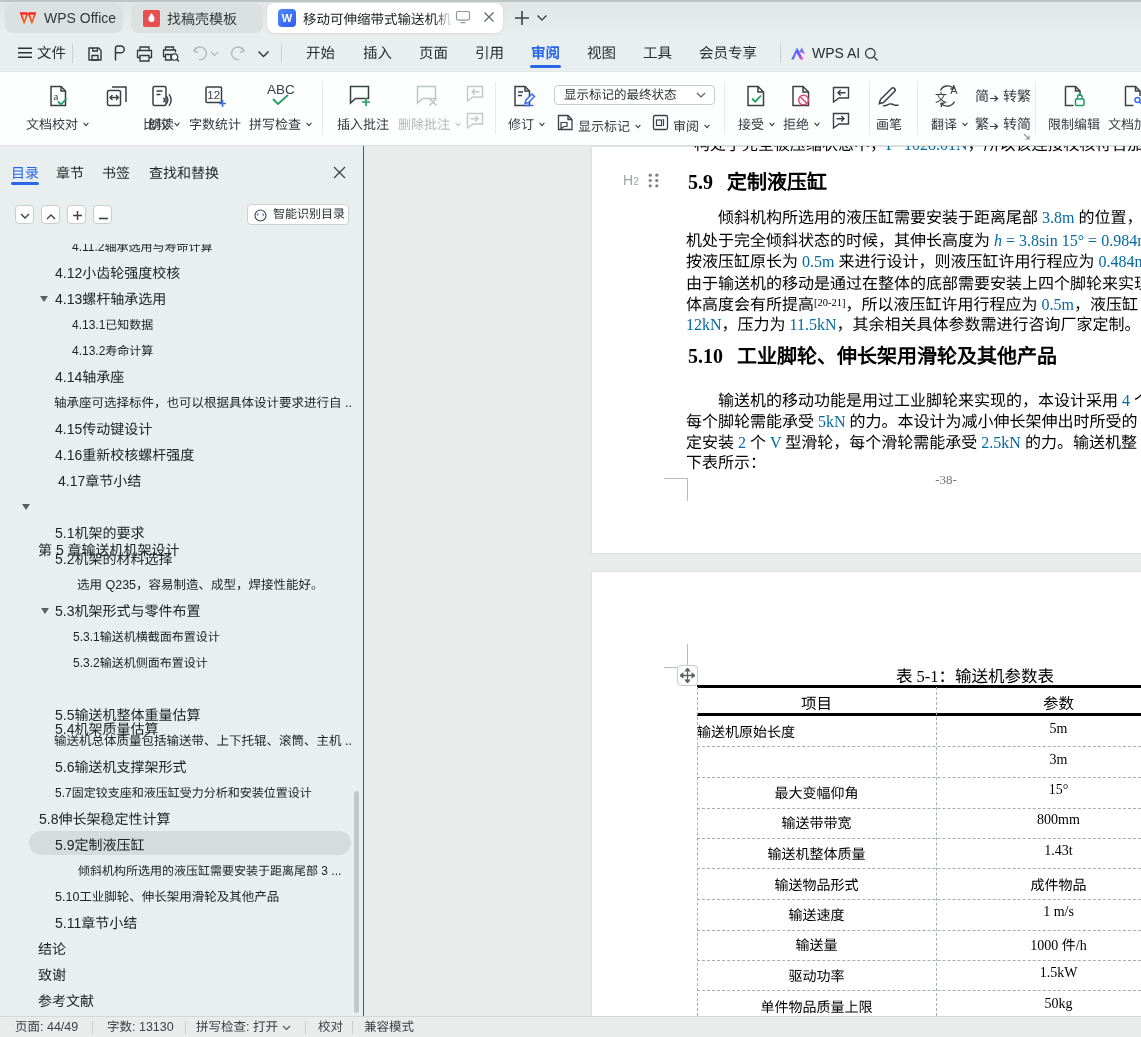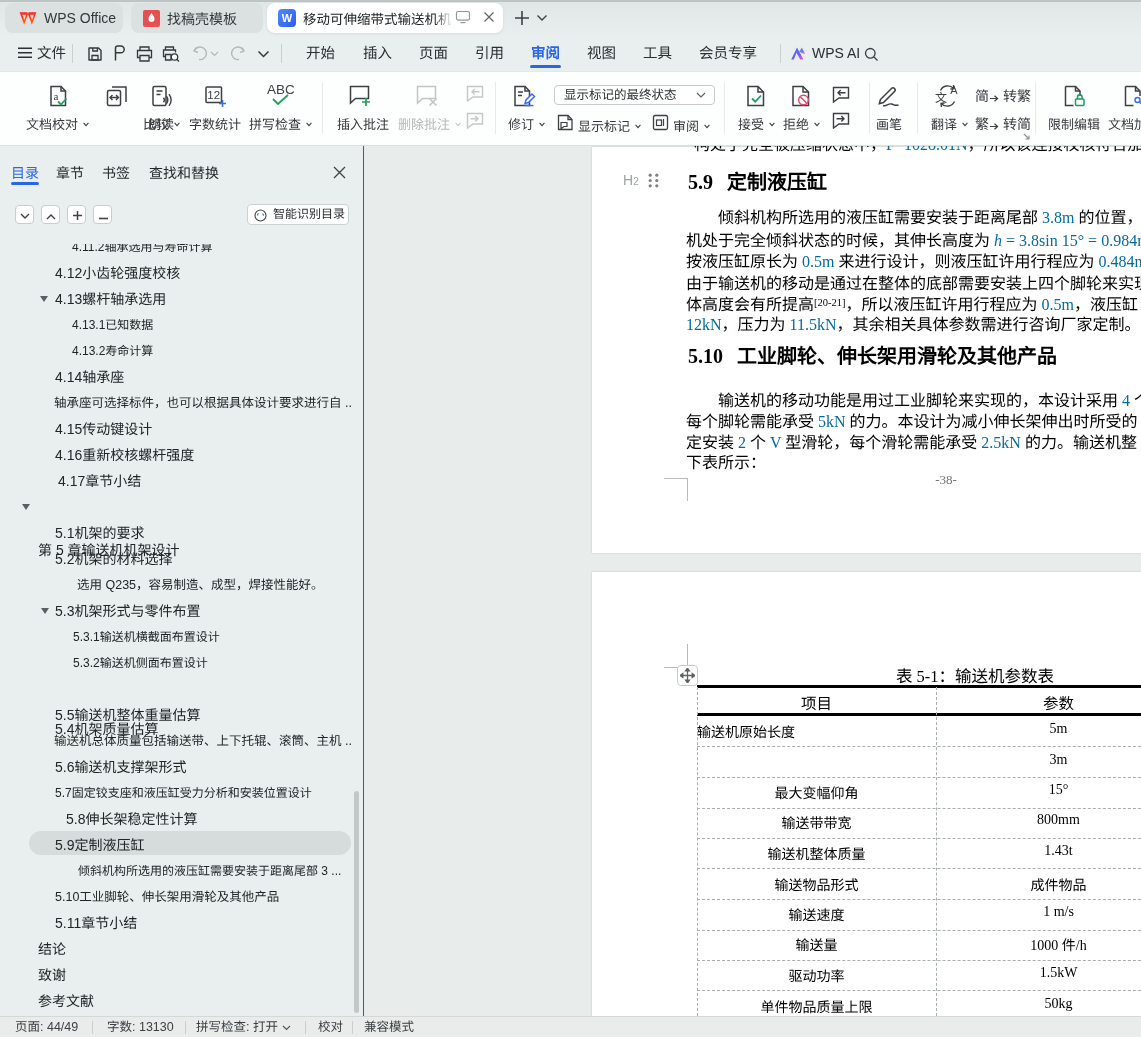--- a/index.html
+++ b/index.html
@@ -385,21 +385,21 @@
     <div class="titem" style="left:77px;top:338px;font-size:12.5px;">选用 Q235，容易制造、成型，焊接性能好。</div>
     <div class="tri" style="left:41px;top:374px;"></div>
     <div class="titem" style="left:55px;top:364px;">5.3机架形式与零件布置</div>
     <div class="titem" style="left:73px;top:390px;font-size:12px;">5.3.1输送机横截面布置设计</div>
     <div class="titem" style="left:73px;top:416px;font-size:12px;">5.3.2输送机侧面布置设计</div>
     <div class="titem" style="left:55px;top:442px;margin-top:40px;">5.4机架质量估算</div>
     <div class="titem" style="left:55px;top:468px;">5.5输送机整体重量估算</div>
     <div class="titem" style="left:54px;top:494px;font-size:12.5px;">输送机总体质量包括输送带、上下托辊、滚筒、主机 ...</div>
     <div class="titem" style="left:55px;top:520px;">5.6输送机支撑架形式</div>
     <div class="titem" style="left:55px;top:546px;font-size:12px;">5.7固定铰支座和液压缸受力分析和安装位置设计</div>
-    <div class="titem" style="left:66px;top:572px;">5.8伸长架稳定性计算</div>
+    <div class="titem" style="left:39px;top:572px;">5.8伸长架稳定性计算</div>
     <div class="titem" style="left:55px;top:598px;">5.9定制液压缸</div>
     <div class="titem" style="left:78px;top:624px;font-size:12px;">倾斜机构所选用的液压缸需要安装于距离尾部 3 ...</div>
     <div class="titem" style="left:55px;top:650px;font-size:12.5px;">5.10工业脚轮、伸长架用滑轮及其他产品</div>
     <div class="titem" style="left:55px;top:676px;">5.11章节小结</div>
     <div class="titem" style="left:38px;top:702px;">结论</div>
     <div class="titem" style="left:38px;top:728px;">致谢</div>
     <div class="titem" style="left:38px;top:754px;">参考文献</div>
     </div>
   </div>
 

